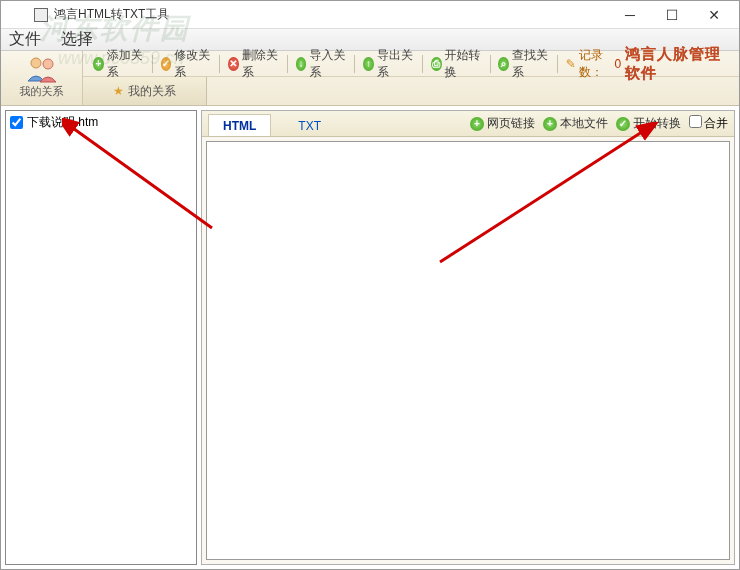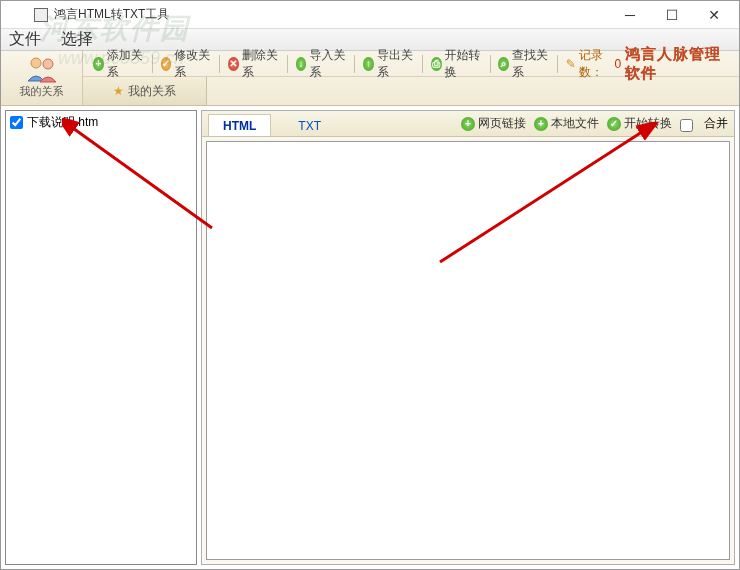--- a/index.html
+++ b/index.html
@@ -47,21 +47,21 @@
     .file-item { display: flex; align-items: center; gap: 4px; padding: 3px 4px; font-size: 12px; }
     .file-item input[type=checkbox] { width: 13px; height: 13px; }
     
     .right-panel { flex: 1; display: flex; flex-direction: column; border: 1px solid #b0b0b0; background: #f9f7f0; min-height: 0; }
     .right-tabs-row { height: 26px; display: flex; align-items: center; background: linear-gradient(#f8f4e4, #eee8d0); padding: 0 6px 0 6px; border-bottom: 1px solid #ccc4a8; }
     .tab-left-group { display: flex; align-items: flex-end; height: 100%; gap: 12px; }
     .src-tab { padding: 4px 14px 3px; font-size: 12px; color: #0050c0; cursor: pointer; border: 1px solid transparent; border-bottom: none; }
     .src-tab.active { background: #fff; border-color: #d0c8b0; font-weight: bold; color: #0030a0; }
     .tab-right-group { margin-left: auto; display: flex; align-items: center; gap: 8px; }
     .action-link { display: flex; align-items: center; gap: 3px; font-size: 12px; color: #333; cursor: pointer; }
-    .merge-wrap { display: flex; align-items: flex-end; gap: 11px; font-size: 12px; }
+    .merge-wrap { display: flex; align-items: flex-start; gap: 2px; font-size: 12px; }
     
     .editor-area { flex: 1; margin: 4px; background: #fff; border: 1px solid #999; overflow-y: scroll; padding: 4px; font-family: Consolas, monospace; font-size: 12px; position: relative; }
     
     .watermark { position: absolute; top: 10px; left: 40px; font-size: 28px; color: rgba(100,140,100,0.18); font-weight: bold; font-style: italic; pointer-events: none; letter-spacing: 2px; z-index: 5; }
     .watermark-url { position: absolute; top: 48px; left: 58px; font-size: 18px; color: rgba(100,140,100,0.17); font-style: italic; pointer-events: none; z-index: 5; }
     
     .arrow { position: absolute; pointer-events: none; z-index: 20; }
   </style>
 </head>
 <body>

